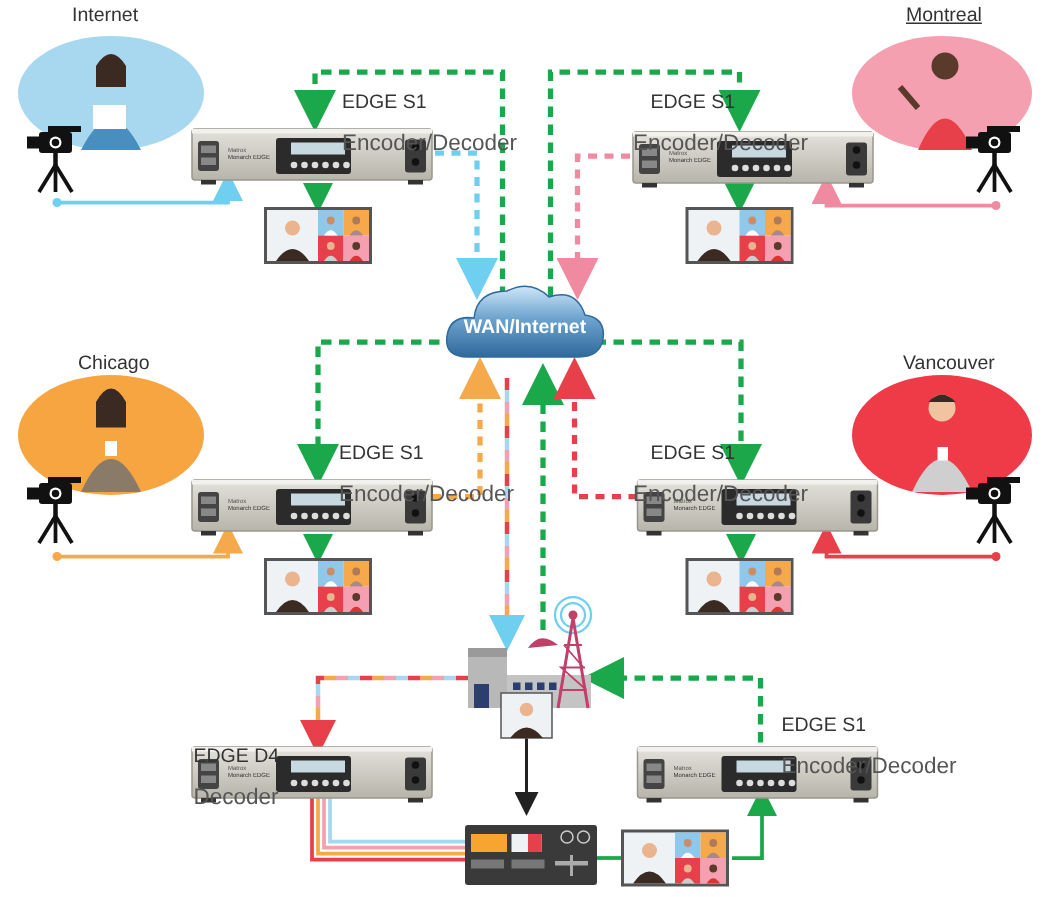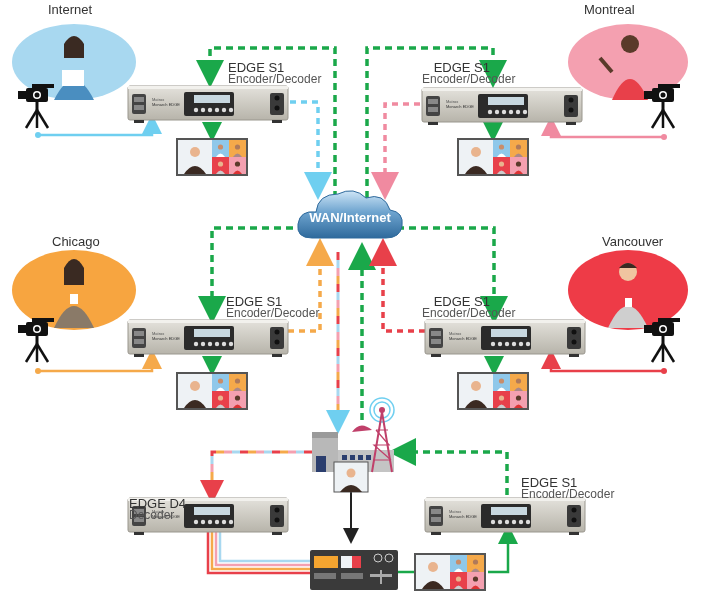--- a/index.html
+++ b/index.html
@@ -1,21 +1,21 @@
 <!DOCTYPE html>
 <html><head>
 <meta charset="utf-8">
 <style>
   html,body{margin:0;padding:0;background:#ffffff;}
   body{width:702px;height:598px;position:relative;overflow:hidden;font-family:"Liberation Sans",sans-serif;}
   #diagram{position:absolute;left:0;top:0;width:702px;height:598px;}
   .label{position:absolute;color:#333;white-space:nowrap;}
   .city{font-size:13px;color:#333;}
   .dev-title{font-size:13px;color:#333;line-height:12px;}
-  .dev-sub{font-size:12px;color:#555;line-height:11px;}
+  .dev-sub{font-size:15px;color:#555;line-height:11px;margin-top:16px;}
   .cloud-text{font-size:13px;font-weight:bold;fill:#ffffff;}
 </style>
 </head>
 <body>
 
 <svg id="diagram" viewBox="0 0 702 598" xmlns="http://www.w3.org/2000/svg">
   <defs>
     <linearGradient id="cloudGrad" x1="0" y1="0" x2="0" y2="1">
       <stop offset="0" stop-color="#cfe6f7"></stop>
       <stop offset="0.45" stop-color="#6ea4cf"></stop>
@@ -242,21 +242,21 @@
     <circle cx="378" cy="558" r="4" fill="none" stroke="#ccc"></circle>
     <circle cx="389" cy="558" r="4" fill="none" stroke="#ccc"></circle>
     <rect x="314" y="573" width="22" height="6" fill="#777"></rect>
     <rect x="341" y="573" width="22" height="6" fill="#777"></rect>
     <rect x="370" y="574" width="22" height="3" fill="#aaa"></rect>
     <rect x="380" y="570" width="2" height="14" fill="#aaa"></rect>
   </g>
 </svg>
 
 <div class="label city" style="left:48px;top:2px;">Internet</div>
-<div class="label city" style="left:584px;top:2px;">Montreal</div>
+<div class="label city" style="left:604px;top:2px;text-decoration:underline;">Montreal</div>
 <div class="label city" style="left:52px;top:234px;text-align:right;">Chicago</div>
 <div class="label city" style="left:602px;top:234px;text-align:center;">Vancouver</div>
 
 <div class="label" style="left:228px;top:62px;">
   <div class="dev-title">EDGE S1</div>
   <div class="dev-sub">Encoder/Decoder</div>
 </div>
 <div class="label" style="left:422px;top:62px;text-align:right;width:68px;">
   <div class="dev-title">EDGE S1</div>
   <div class="dev-sub">Encoder/Decoder</div>

